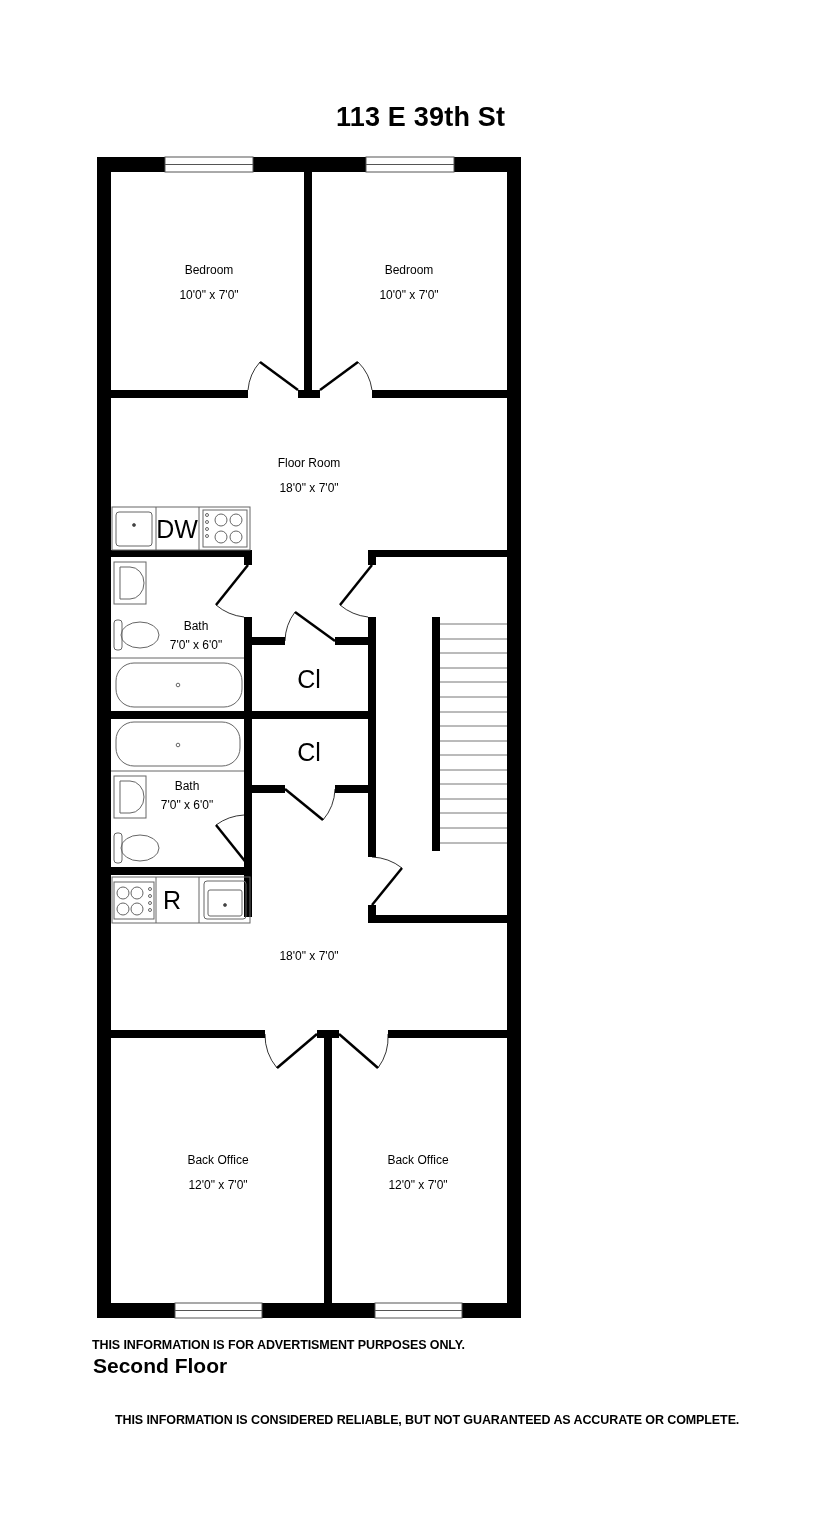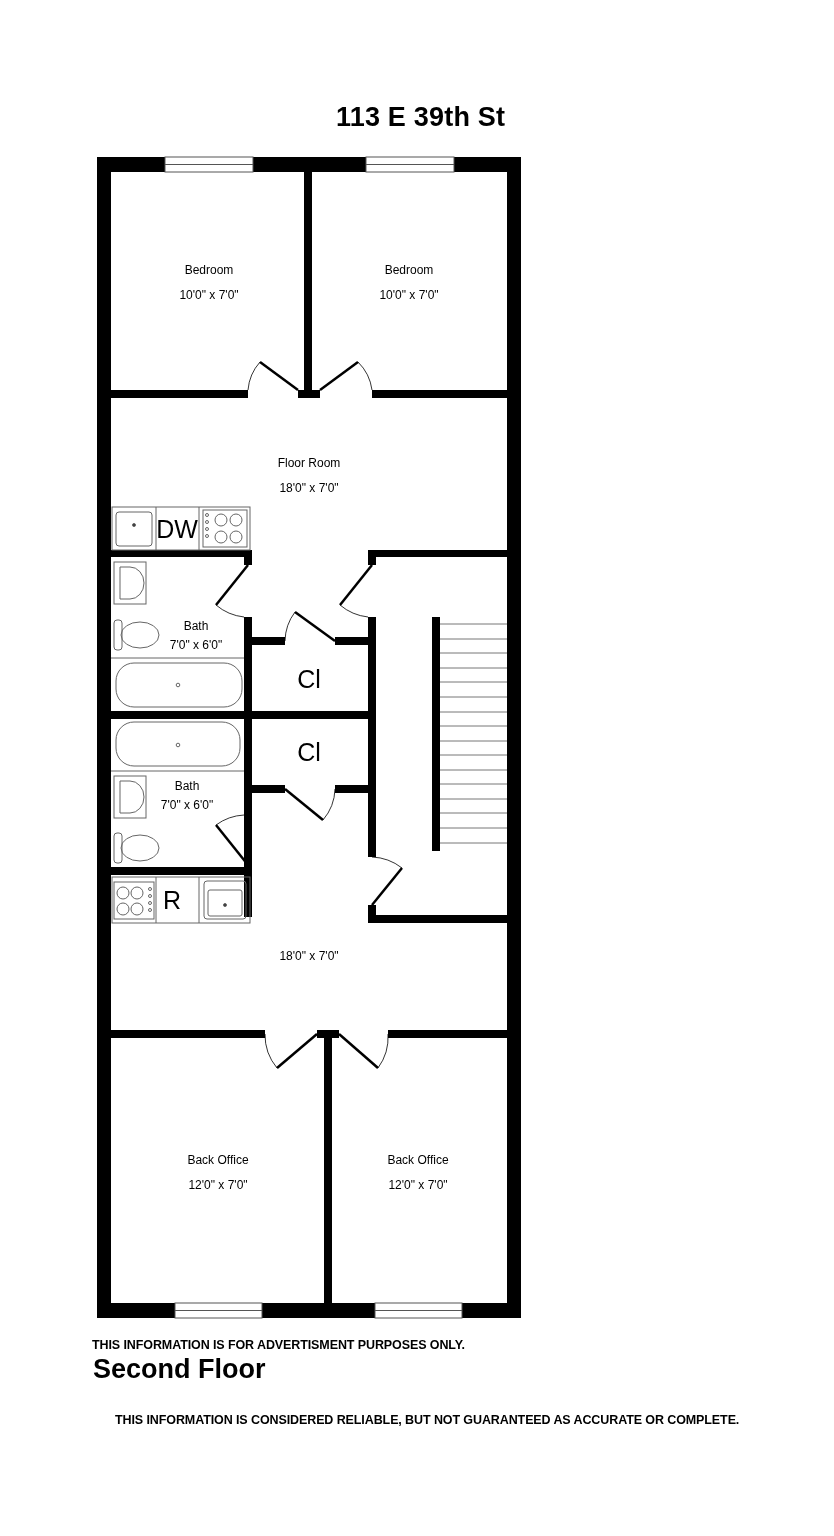--- a/index.html
+++ b/index.html
@@ -2,21 +2,21 @@
 <html><head>
   <meta charset="utf-8">
   <style>
     html, body { margin: 0; padding: 0; background: #ffffff; }
     body { width: 834px; height: 1536px; position: relative; overflow: hidden; font-family: "Liberation Sans", sans-serif; color: #000; }
     .title { position: absolute; left: 336px; top: 102px; font-size: 27px; font-weight: bold; letter-spacing: 0.2px; white-space: nowrap; }
     svg.plan { position: absolute; left: 0; top: 0; }
     .lbl { position: absolute; text-align: center; font-size: 12px; line-height: 24px; white-space: nowrap; transform: translateX(-50%); }
     .lbl.small { font-size: 12px; line-height: 19px; }
     .lbl.big { font-size: 25px; line-height: 24px; }
-    .floor-name { position: absolute; left: 93px; top: 1354px; font-size: 27px; font-weight: bold; white-space: nowrap; }
+    .floor-name { position: absolute; left: 93px; top: 1354px; font-size: 21px; font-weight: bold; white-space: nowrap; }
     .disc { position: absolute; left: 92px; font-size: 12.5px; font-weight: bold; white-space: nowrap; letter-spacing: -0.1px; }
     .disc1 { top: 1338px; text-align: right; }
     .disc2 { top: 1413px; margin-left: 23px; }
   </style>
 </head>
 <body>
 
 <div class="title">113 E 39th St</div>
 
 <svg class="plan" width="834" height="1536" viewBox="0 0 834 1536">

